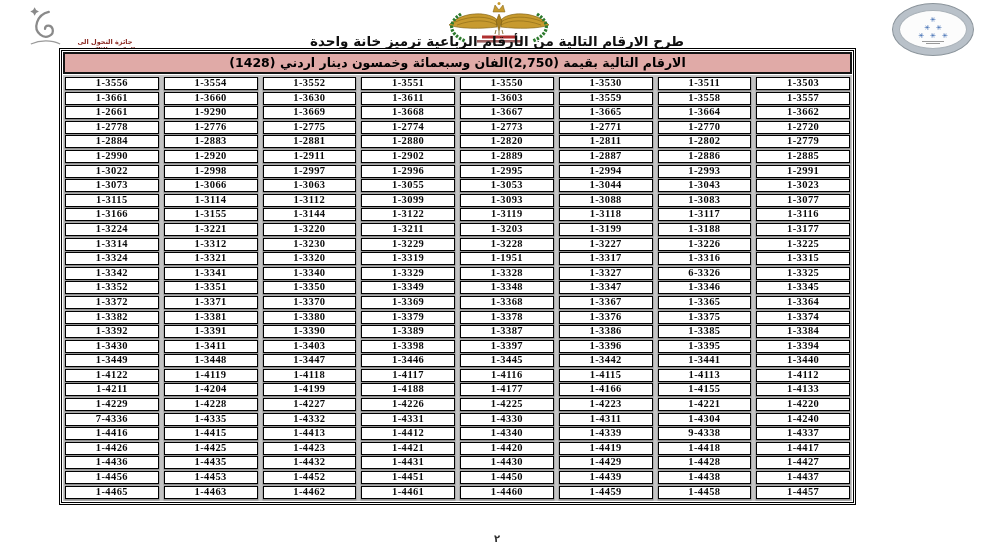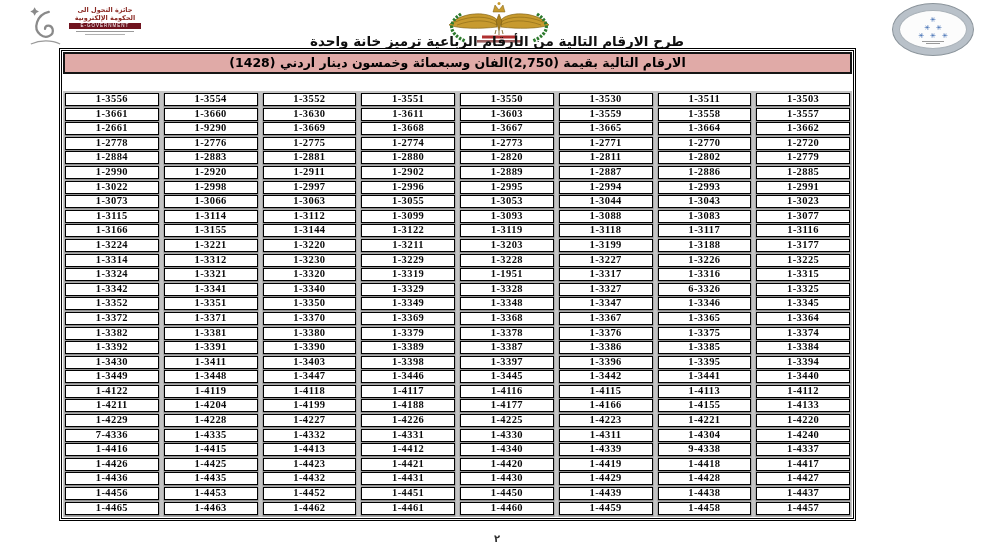--- a/index.html
+++ b/index.html
@@ -12,21 +12,21 @@
   
   .doc-title{
     position:absolute;top:33px;left:0;right:0;text-align:center;
     direction:rtl;font-weight:bold;font-size:13.5px;color:#111;
     letter-spacing:0.2px;
   }
 
   
   .award-logo{position:absolute;left:28px;top:4px;width:116px;height:50px;display:flex;gap:4px;}
   .award-swirl{flex:0 0 34px;}
-  .award-text{direction:rtl;text-align:center;padding-top:3px;width:78px;}
+  .award-text{direction:rtl;text-align:center;padding-top:3px;width:78px;margin-top:32px;}
   .award-line{font-size:6.5px;line-height:7.5px;font-weight:bold;color:#8b2a24;}
   .award-band{
     margin:1px auto 1px;background:#70141f;color:#fff;font-size:4.5px;line-height:6px;
     letter-spacing:1px;width:72px;text-align:center;font-family:"Liberation Sans",sans-serif;
   }
   .fine-line{height:1.5px;background:#9a9a9a;margin:1.5px auto;}
   .fine-line.w1{width:58px;}
   .fine-line.w2{width:40px;background:#b0b0b0;}
 
   
@@ -52,21 +52,21 @@
   .sheet{
     position:absolute;left:59px;top:48px;width:797px;box-sizing:border-box;
     border:3px double #000;background:#fff;padding:1px;
   }
   .banner{
     border:2px solid #151515;background:var(--banner-bg,#e0aaa7);
     direction:rtl;text-align:center;font-weight:bold;font-size:12.5px;
     line-height:15px;padding:1px 0 2px;color:#000;
   }
   .grid{
-    margin-top:17px;background:var(--grid-bg,#c4c4c4);
+    margin-top:1px;background:var(--grid-bg,#c4c4c4);
     padding:2px 2px;display:grid;grid-auto-rows:13px;row-gap:1.6px;
   }
   .grid-row{display:grid;grid-template-columns:repeat(8,1fr);column-gap:5px;}
   .cell{
     box-sizing:border-box;border:1.5px solid #000;background:#fff;
     box-shadow:0 1px 0 0.5px #8f8f8f;
     text-align:center;font-family:"Liberation Serif","DejaVu Serif",serif;
     font-weight:bold;font-size:10.5px;line-height:9px;letter-spacing:0.4px;color:#0a0a0a;
     overflow:hidden;
   }

